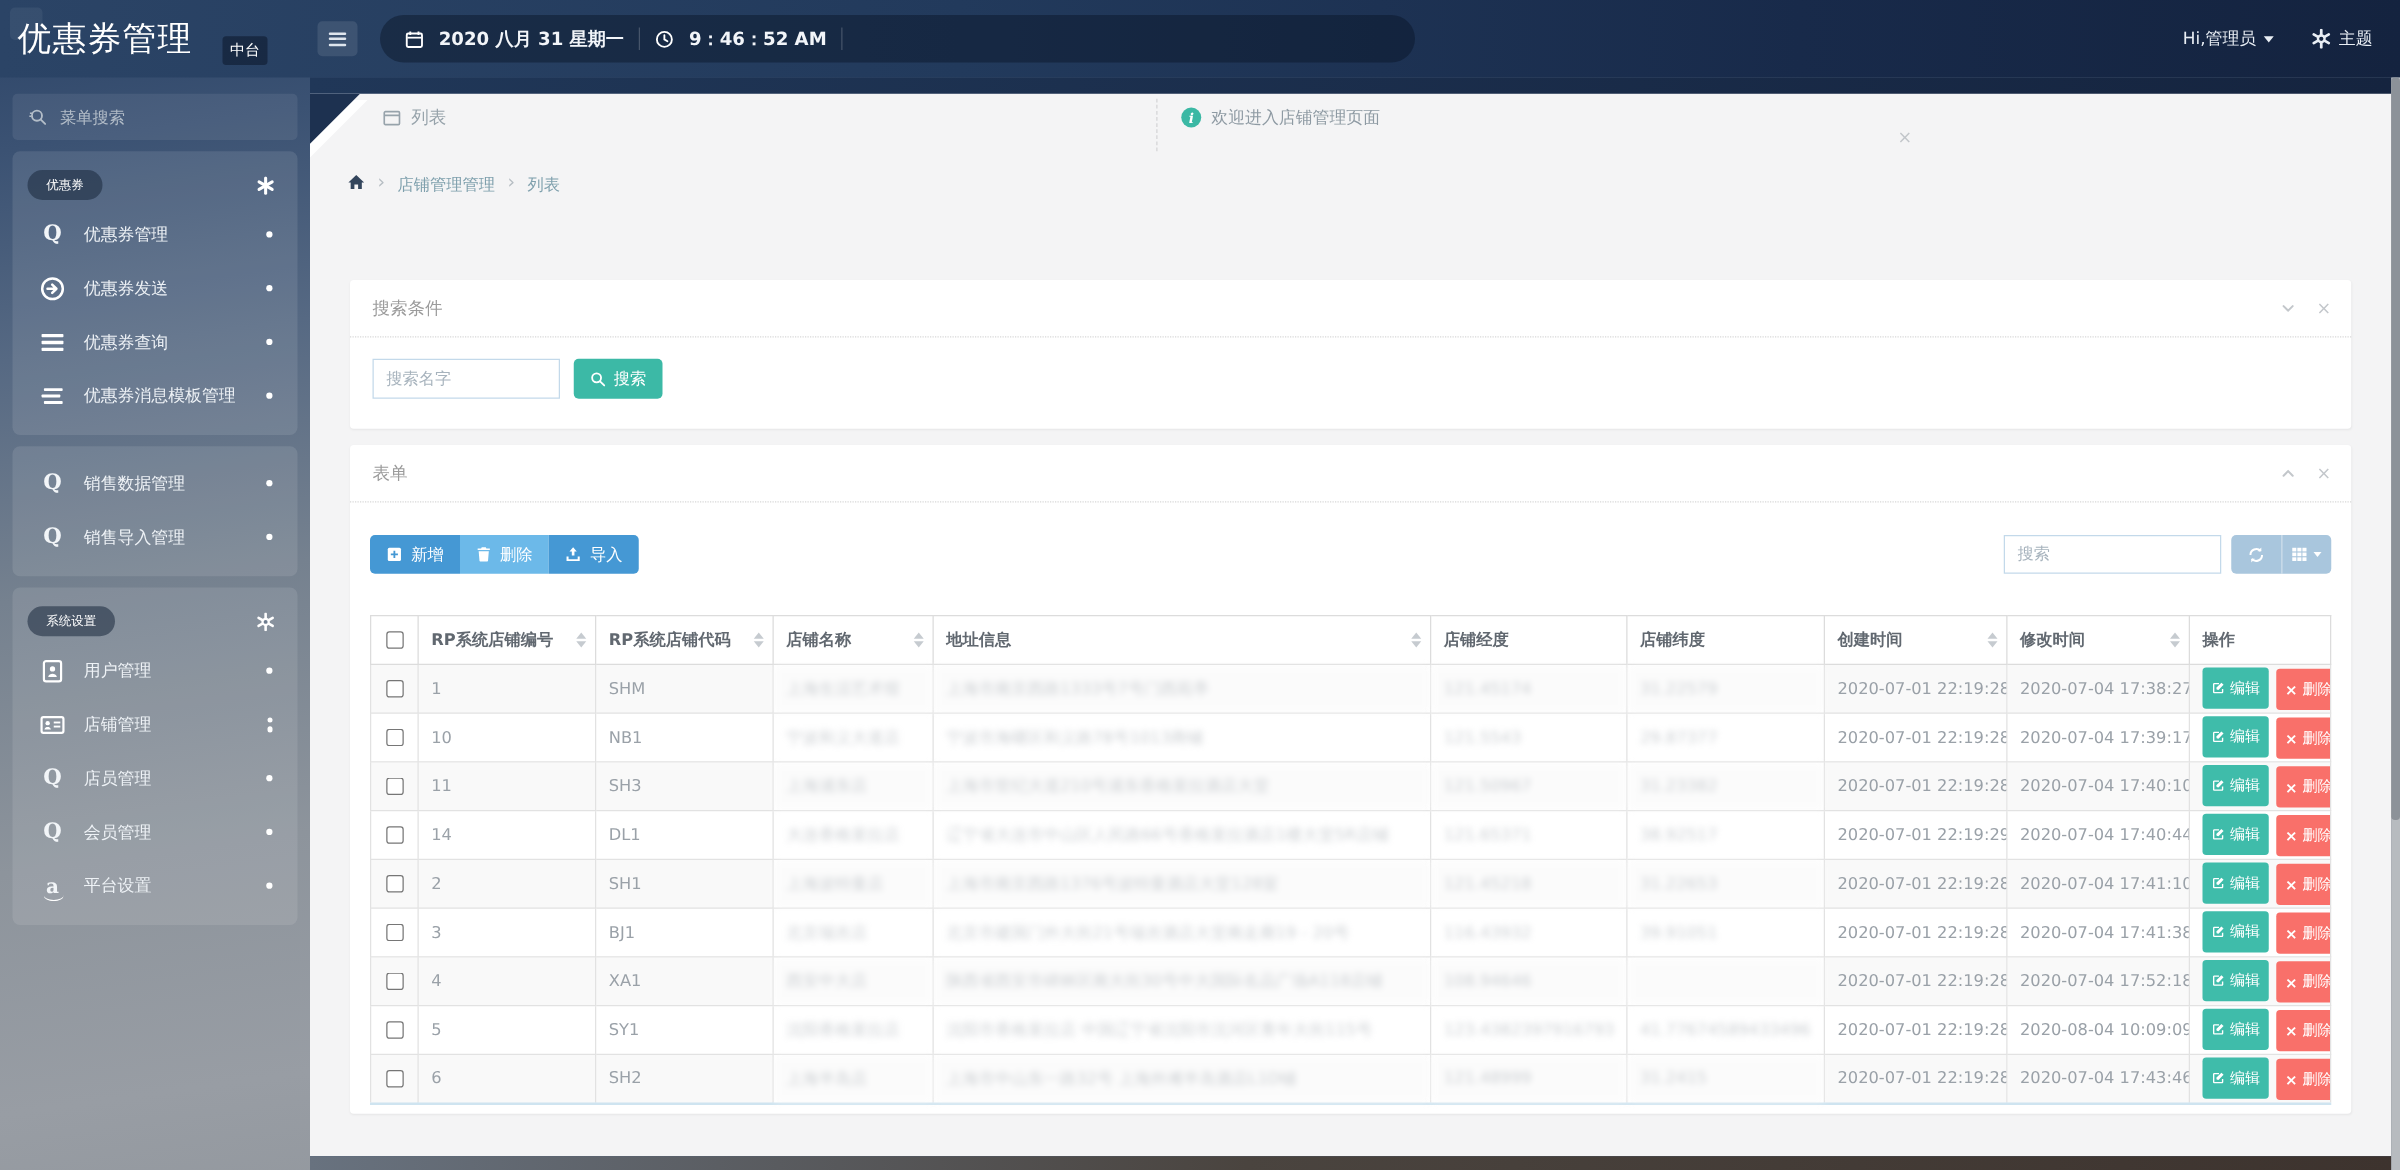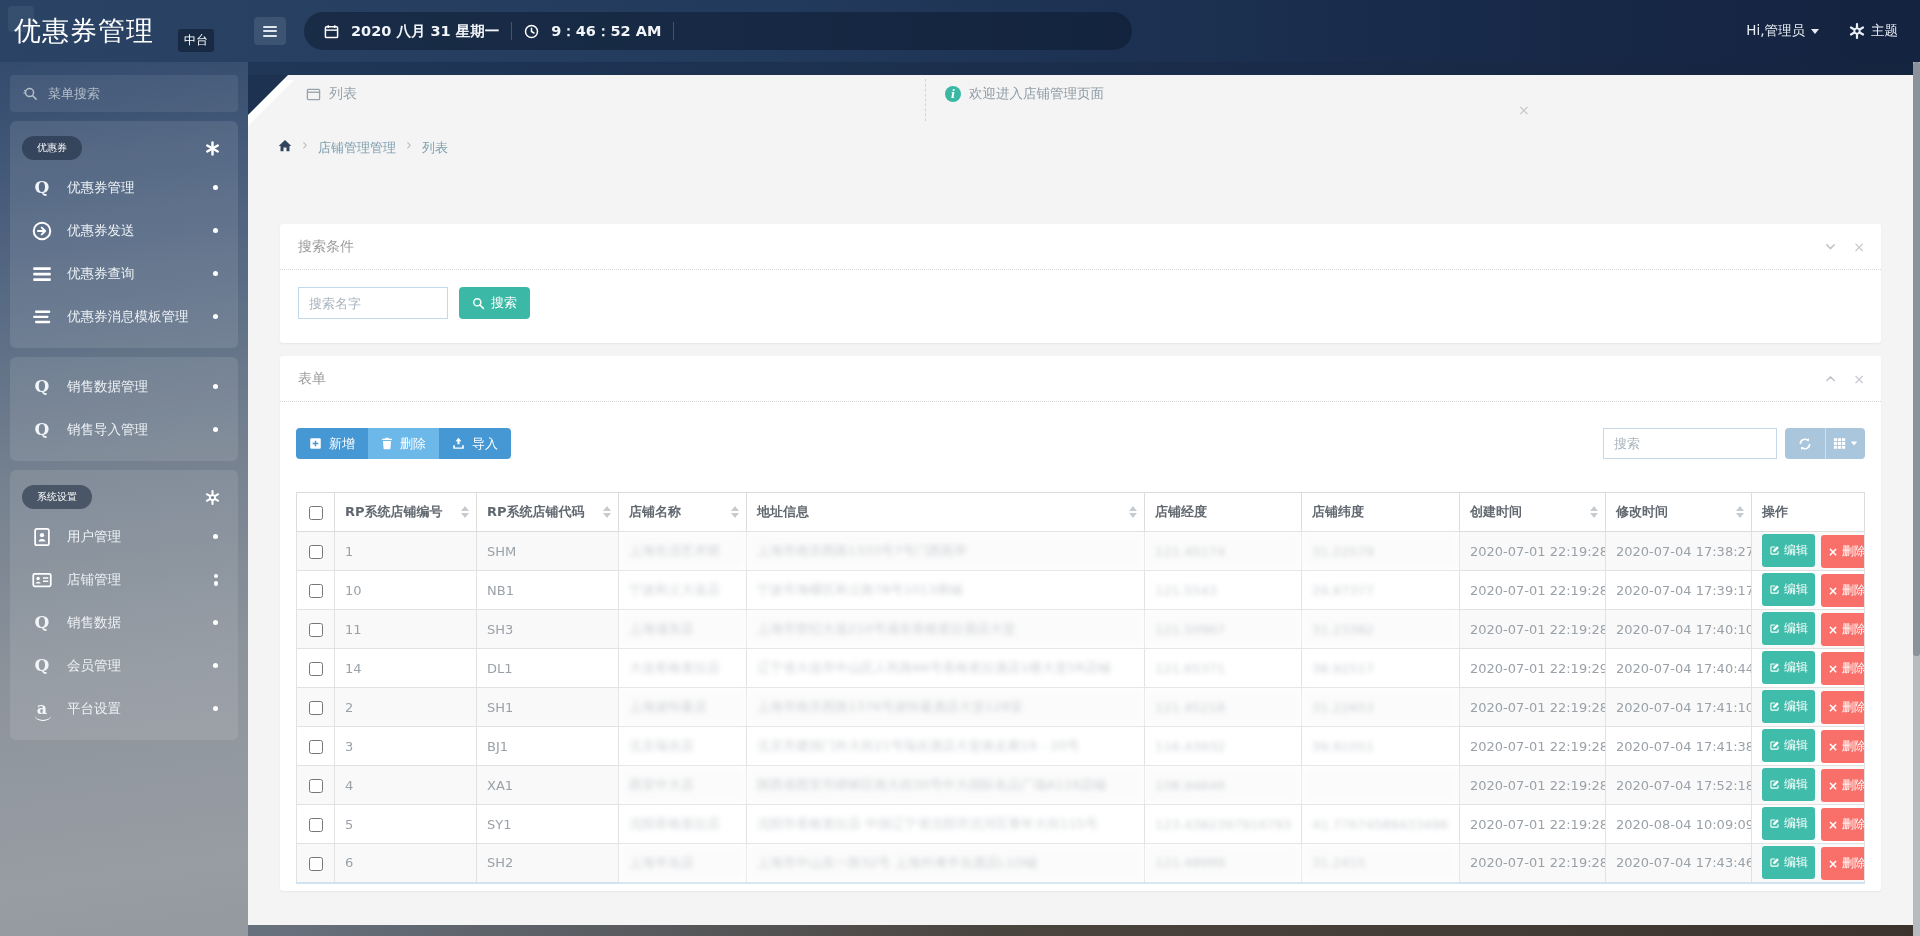--- a/index.html
+++ b/index.html
@@ -324,21 +324,21 @@
             <span>店铺管理</span>
             <span class="right">
               <i class="dot-sm"></i>
               <i class="dot-sm"></i>
             </span>
           </div>
           <div class="side-item">
             <span class="s-icon ico">
               <span class="q-letter">Q</span>
             </span>
-            <span>销售数据</span>
+            <span>店员管理</span>
             <span class="right">
               <i class="dot"></i>
             </span>
           </div>
           <div class="side-item">
             <span class="s-icon ico">
               <span class="q-letter">Q</span>
             </span>
             <span>会员管理</span>
             <span class="right">

